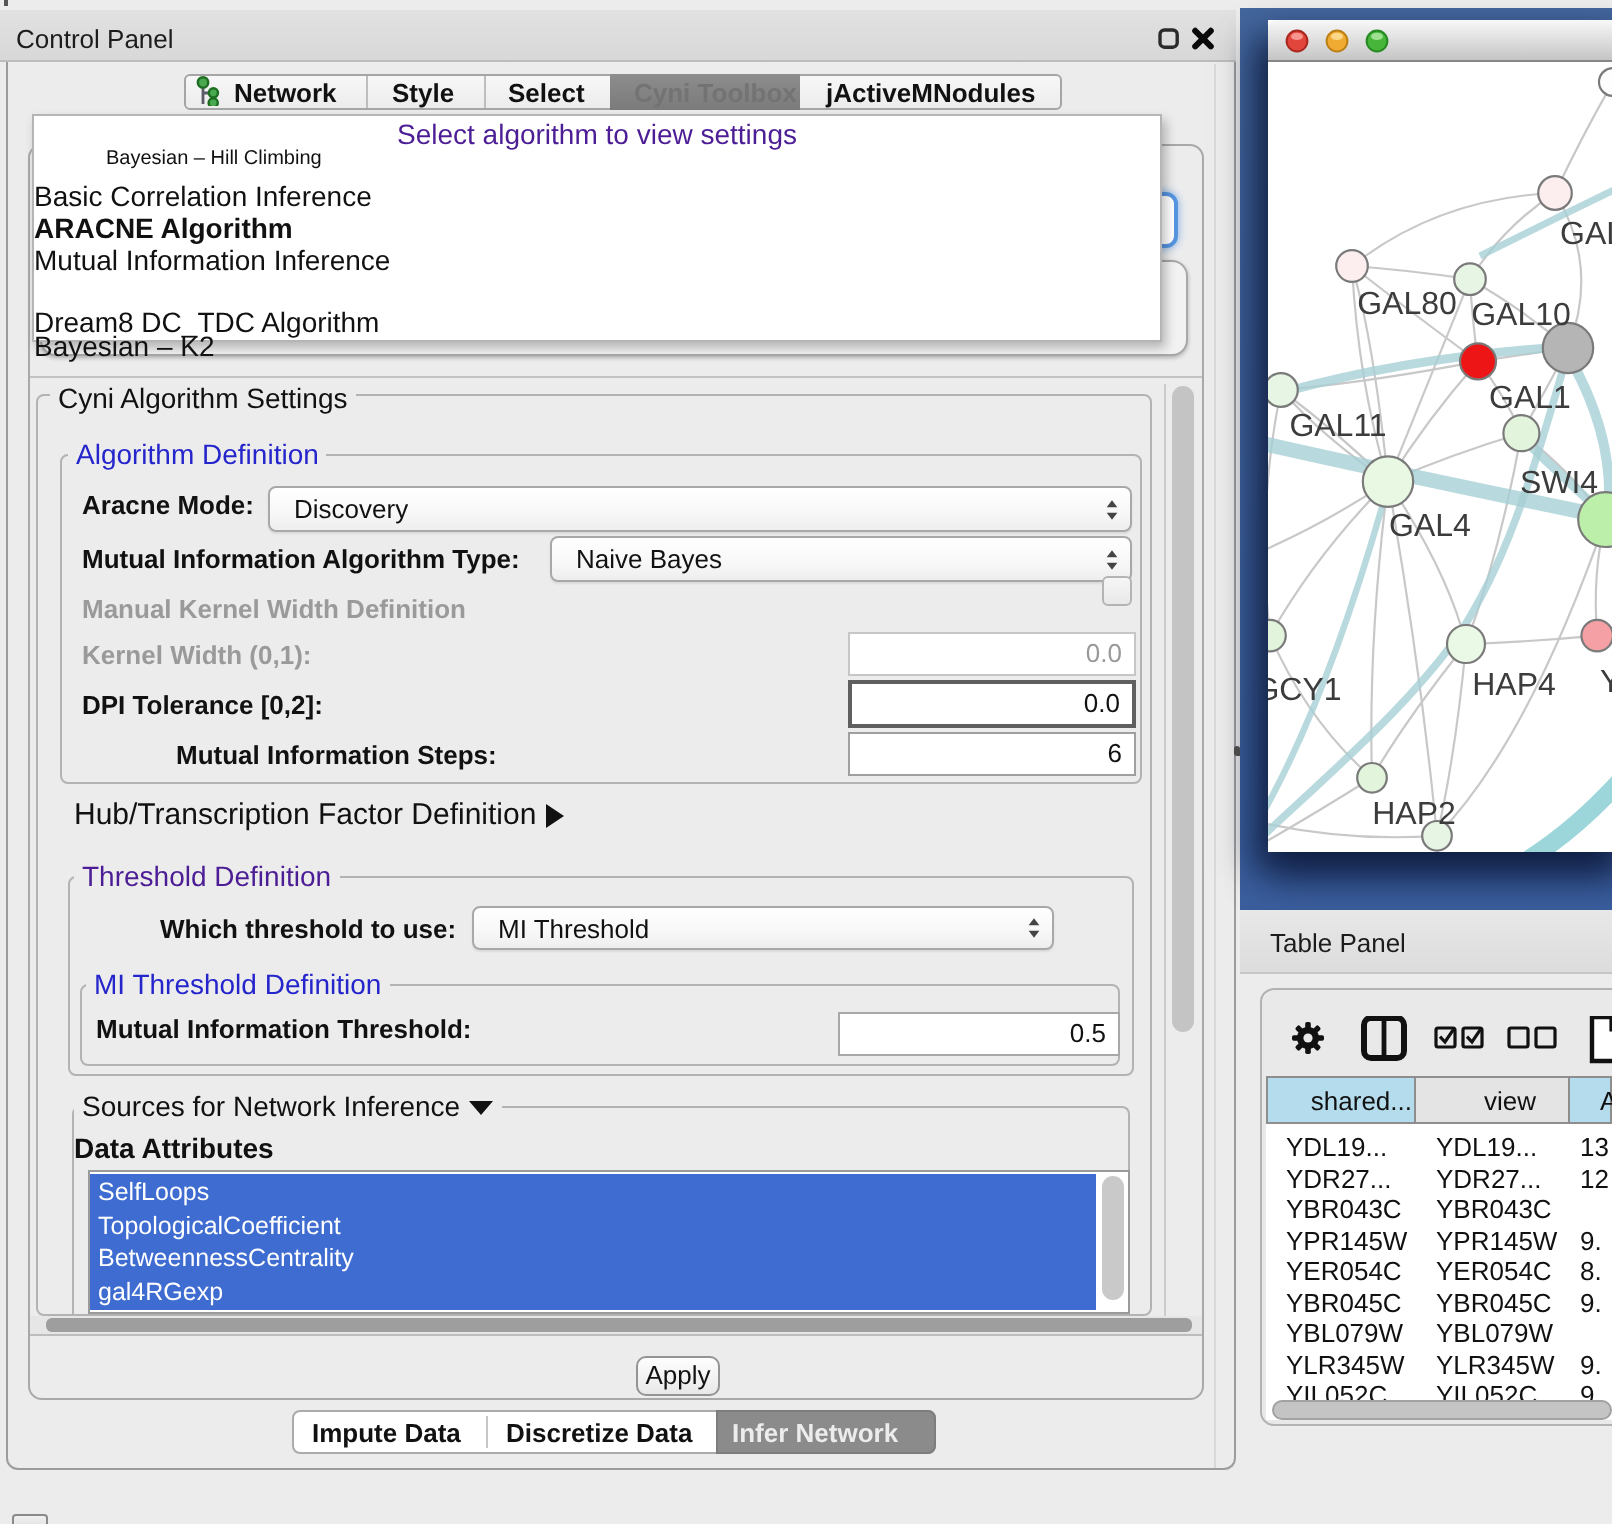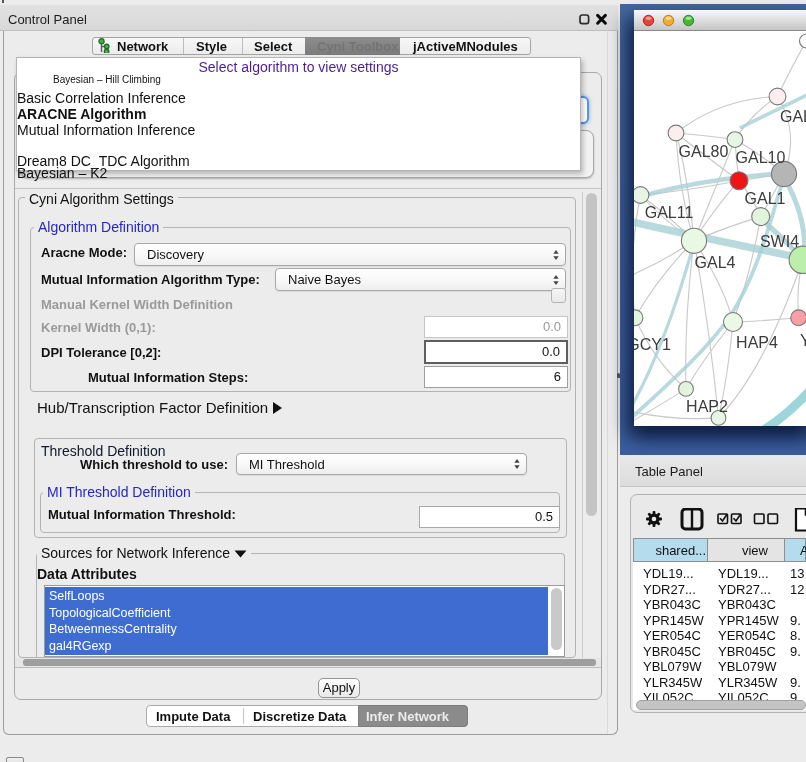--- a/index.html
+++ b/index.html
@@ -89,21 +89,21 @@
 <div class="field" style="left:424px;top:340px;width:144px;height:24px;border:2px solid #5f5f5f;line-height:19px;">0.0</div>
 <div class="lbl bold" style="left:41px;top:370px;padding-left:47px;">Mutual Information Steps:</div>
 <div class="field" style="left:424px;top:366px;width:144px;height:22px;border:1px solid #9f9f9f;">6</div>
 
 <div class="lbl" style="left:37px;top:399px;font-size:15px;">Hub/Transcription Factor Definition</div>
 <svg class="abs" style="left:271px;top:401px;" width="12" height="14" viewBox="0 0 12 14">
     <path d="M2 1 L11 7 L2 13 Z" fill="#111"></path>
   </svg>
 
 <div class="group" style="left:34px;top:438px;width:533px;height:100px;"></div>
-<div class="gtitle abs" style="left:37px;top:430px;color:#0f172a;margin-top:13px;">Threshold Definition</div>
+<div class="gtitle abs" style="left:37px;top:430px;color:#4c1d95;">Threshold Definition</div>
 <div class="lbl bold" style="left:80px;top:457px;">Which threshold to use:</div>
 <div class="combo" style="left:236px;top:453px;width:291px;height:22px;">
     <span class="ct">MI Threshold</span>
 <svg class="arr" viewBox="0 0 9 14">
       <path d="M1.5 5.5 L4.5 1.5 L7.5 5.5 Z" fill="#444"></path>
       <path d="M1.5 8.5 L4.5 12.5 L7.5 8.5 Z" fill="#444"></path>
     </svg>
   </div>
 <div class="group" style="left:40px;top:492px;width:520px;height:41px;"></div>
 <div class="gtitle abs" style="left:43px;top:484px;color:#2525cc;">MI Threshold Definition</div>

